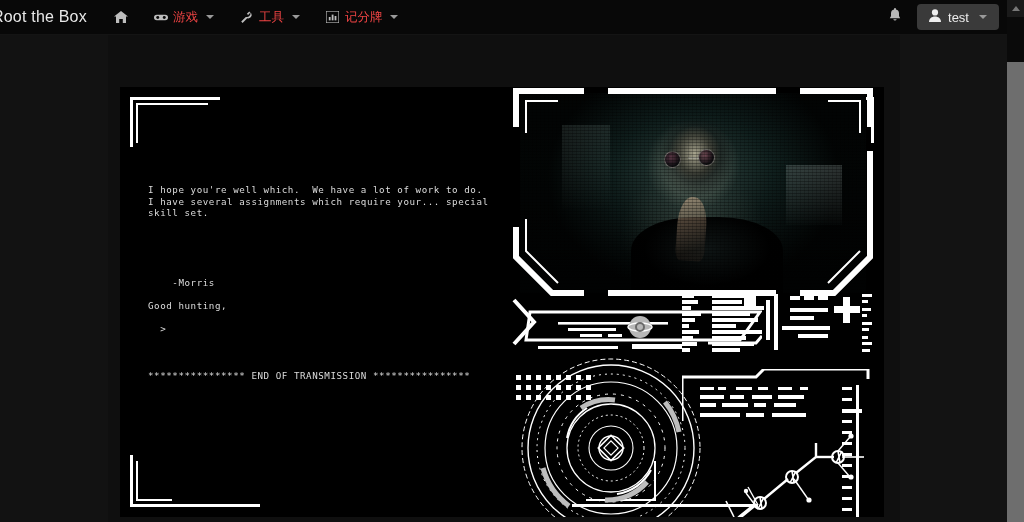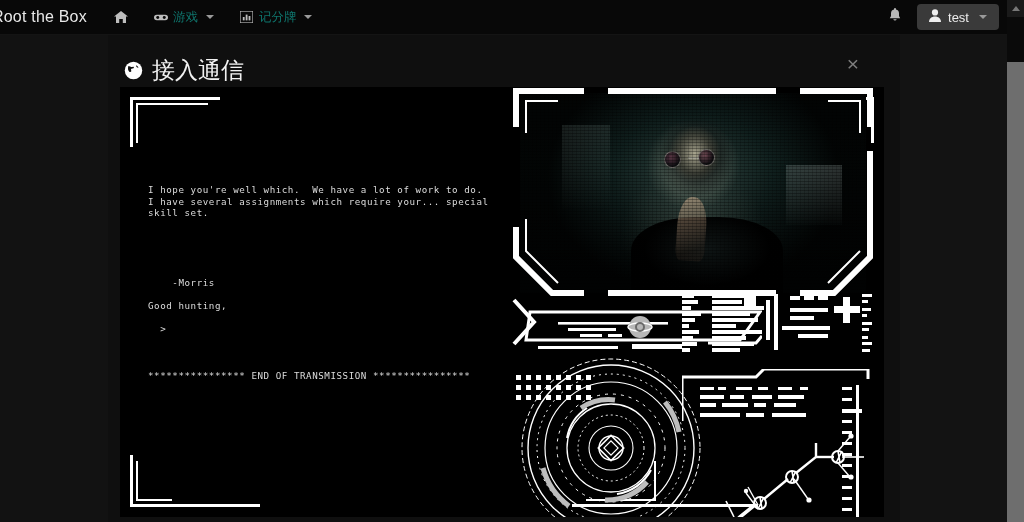--- a/index.html
+++ b/index.html
@@ -21,21 +21,21 @@
     z-index: 40;
   }
   .brand {
     color: #e8e8e8; font-size: 16px;
     margin-left: -8px; padding: 0 14px 0 0;
     white-space: nowrap; letter-spacing: .2px;
   }
   .nav-items { display: flex; align-items: center; }
   .nav-item {
     display: flex; align-items: center; gap: 5px;
-    color: #0f766e; font-size: 12.5px;
+    color: #ef4444; font-size: 12.5px;
     padding: 7px 13px; cursor: default; white-space: nowrap;
   }
   .nav-ico { display: inline-flex; width: 14px; height: 13px; align-items: center; justify-content: center; }
   .nav-ico svg { display: block; }
   .caret {
     width: 0; height: 0; margin-left: 3px;
     border-left: 4px solid transparent;
     border-right: 4px solid transparent;
     border-top: 4px solid #9a9a9a;
   }
@@ -216,20 +216,29 @@
         <svg width="15" height="9" viewBox="0 0 15 9">
             <rect x="0" y="1.5" width="15" height="6" rx="3" fill="#bdbdbd"></rect>
             <circle cx="4" cy="4.5" r="1.6" fill="#080808"></circle>
             <circle cx="11" cy="4.5" r="1.6" fill="#080808"></circle>
           </svg>
       </span>
       <span>游戏</span>
       <i class="caret"></i>
     </div>
 
+    <div class="nav-item">
+      <span class="nav-ico">
+        <svg width="13" height="13" viewBox="0 0 13 13">
+            <path fill="#bdbdbd" d="M9.2.4 6.9 2.7l1.2 1.2 2.3-2.3a3.6 3.6 0 0 1-4.6 4.3L1.2 10.5l1.4 1.4 4.6-4.6a3.6 3.6 0 0 0 4.3-4.6z"></path>
+          </svg>
+      </span>
+      <span>工具</span>
+      <i class="caret"></i>
+    </div>
 
     <div class="nav-item">
       <span class="nav-ico">
         <svg width="13" height="12" viewBox="0 0 13 12">
             <rect x="0" y="0" width="13" height="12" fill="none" stroke="#bdbdbd" stroke-width="1.2"></rect>
             <rect x="2.8" y="6" width="1.8" height="3.4" fill="#bdbdbd"></rect>
             <rect x="5.7" y="3.6" width="1.8" height="5.8" fill="#bdbdbd"></rect>
             <rect x="8.6" y="5" width="1.8" height="4.4" fill="#bdbdbd"></rect>
           </svg>
       </span>
@@ -257,32 +266,20 @@
       <i class="caret"></i>
     </div>
   </div>
 </div>
 
 <div class="backdrop-left"></div>
 <div class="backdrop-right"></div>
 
 <div class="modal-shell">
 
-  <div class="modal-header">
-    <div class="modal-title">
-      <span>
-        <svg class="globe-icon" viewBox="0 0 20 20">
-            <circle cx="10" cy="10" r="9.2" fill="#fff"></circle>
-            <path fill="#111" d="M4.6 5.2c1.5.2 2.2 1 3.1 1.1.9.1 1.3-.6 2.2-.3.8.3.6 1.2 0 1.6-.7.5-1.9.2-2.4.9-.5.8.4 1.5.2 2.3-.2.9-1.5 1-2.1.5-.9-.7-1.4-2.1-1.4-3.3 0-1.1.1-2.1.4-2.8zM13 4.6c.9.5 1.8 1.3 2.3 2.3-.7.3-1.5-.1-2-.5-.5-.4-.8-1.3-.3-1.8z"></path>
-          </svg>
-      </span>
-      <span>接入通信</span>
-    </div>
-    <button class="close-btn">×</button>
-  </div>
 
   <div class="modal-body">
 
     <div class="frame">
 
       <div class="br" style="left:10px;  top:10px;  width:90px; height:3px;"></div>
       <div class="br" style="left:10px;  top:10px;  width:3px;  height:50px;"></div>
       <div class="br" style="left:16px;  top:16px;  width:72px; height:2px;"></div>
       <div class="br" style="left:16px;  top:16px;  width:2px;  height:40px;"></div>
 

